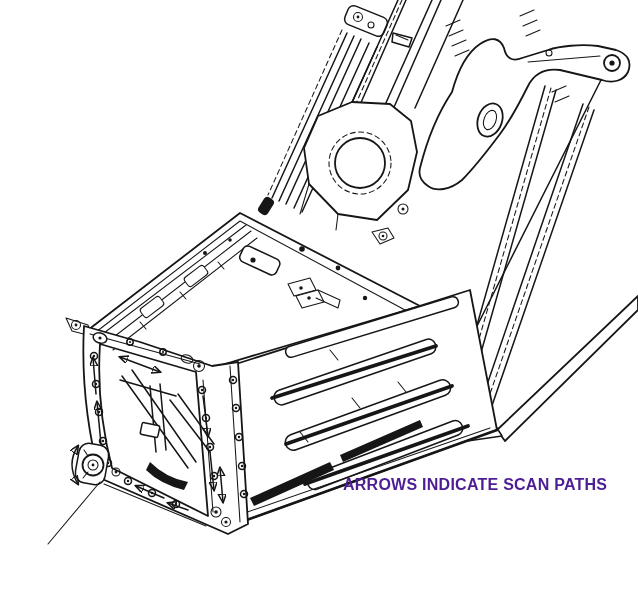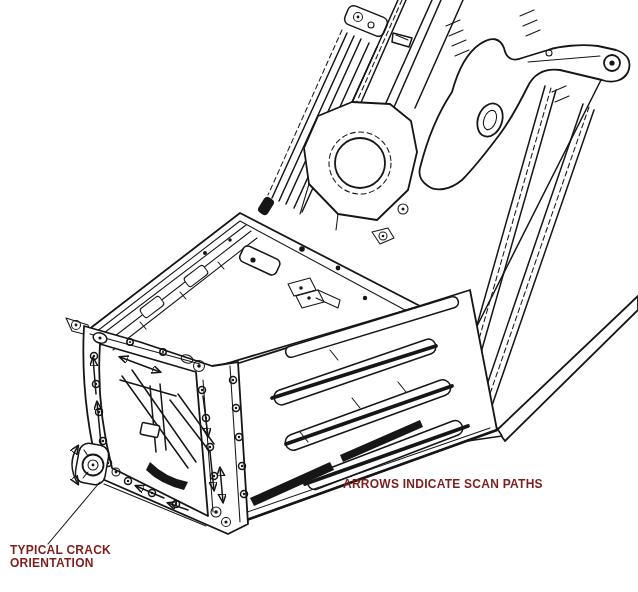--- a/index.html
+++ b/index.html
@@ -8,21 +8,21 @@
   .stage{position:relative;width:638px;height:592px;background:#fff;}
   svg{position:absolute;left:0;top:0;}
   svg *{stroke:#161616;fill:none;stroke-width:1.5;stroke-linecap:round;stroke-linejoin:round;}
   .f{fill:#ffffff;}
   .k{fill:#161616;stroke:none;}
   .thin{stroke-width:1.05;}
   .med{stroke-width:1.8;}
   .thick{stroke-width:2.6;}
   .heavy{stroke-width:3.8;}
   .dash{stroke-dasharray:5 3.5;stroke-width:1.05;}
-  .callout{position:absolute;color:#7f1d1d;font-weight:bold;font-size:12px;
+  .callout{position:absolute;color:#4c1d95;font-weight:bold;font-size:16px;
            line-height:13px;letter-spacing:.25px;white-space:pre-line;}
   #crack-label{left:10px;top:544px;}
   #scan-label{left:343px;top:478px;}
 </style>
 </head>
 <body>
 
 <div class="stage">
 <svg width="638" height="592" viewBox="0 0 638 592">
   <defs>
@@ -224,16 +224,14 @@
     <path d="M210,452 L214,490" marker-end="url(#mA)"></path>
     <path d="M220,468 L223,502" marker-start="url(#mB)" marker-end="url(#mA)"></path>
     <path d="M164,498 L136,486" marker-end="url(#mA)"></path>
     <path d="M188,510 L168,503" marker-end="url(#mA)"></path>
     <path d="M78,446 Q66,464 78,484" marker-start="url(#mB)" marker-end="url(#mA)"></path>
   </g>
 
   <path class="thin" d="M100,482 L48,544"></path>
 </svg>
 
-<div id="crack-label" class="callout">TYPICAL CRACK
-ORIENTATION</div>
 <div id="scan-label" class="callout">ARROWS INDICATE SCAN PATHS</div>
 </div>
 
 </body></html>

